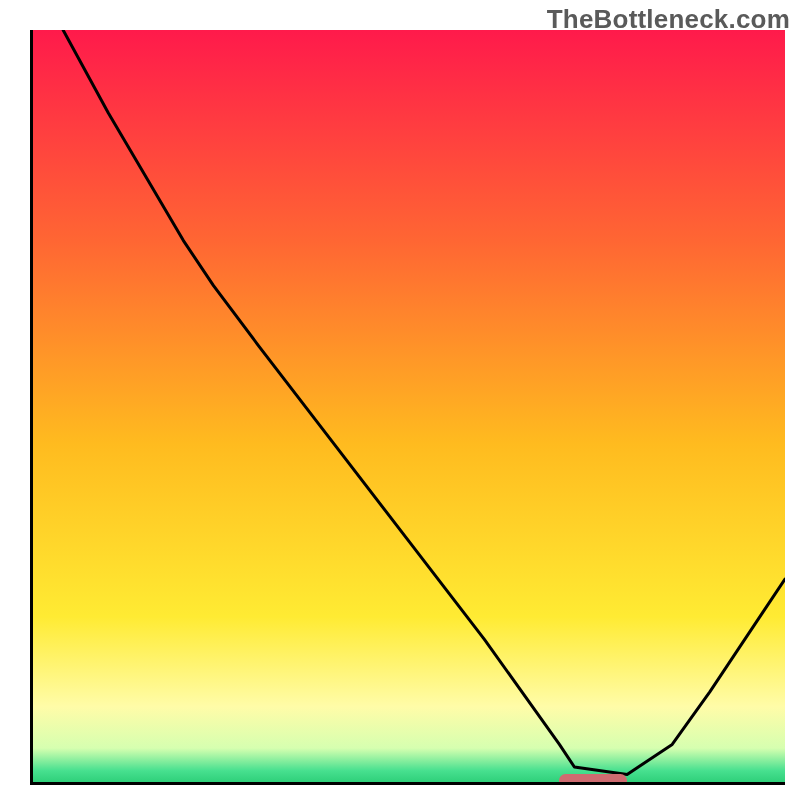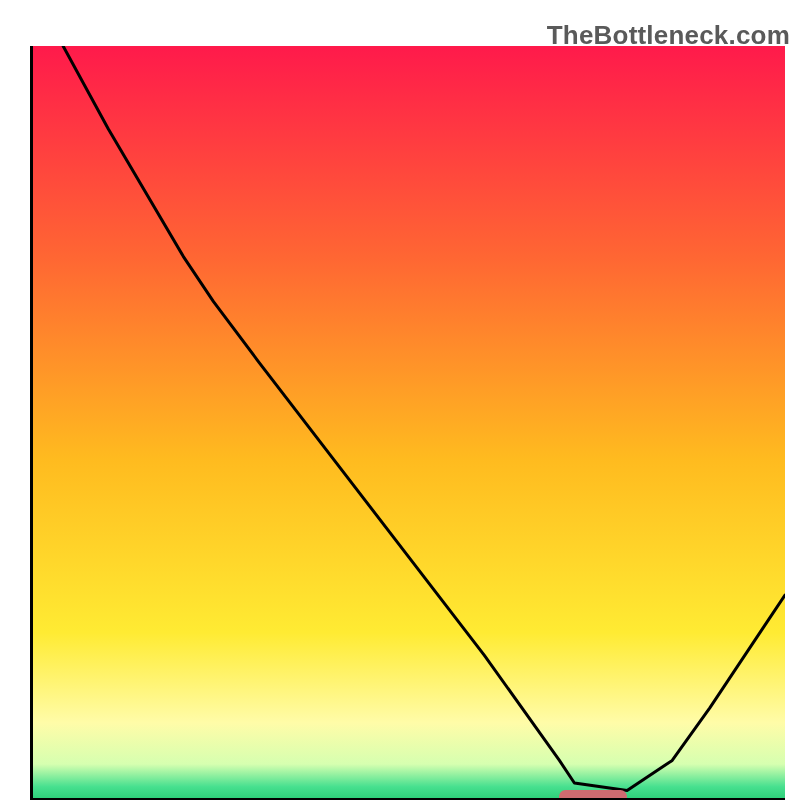--- a/index.html
+++ b/index.html
@@ -8,21 +8,20 @@
     width: 800px;
     height: 800px;
     overflow: hidden;
     background: #ffffff;
     font-family: Arial, Helvetica, sans-serif;
   }
   .frame {
     position: relative;
     width: 800px;
     height: 612px;
-    margin-top: 16px;
   }
   .watermark {
     position: absolute;
     top: 4px;
     right: 10px;
     font-size: 26px;
     font-weight: 600;
     color: #5a5a5a;
     letter-spacing: 0.2px;
     z-index: 10;

